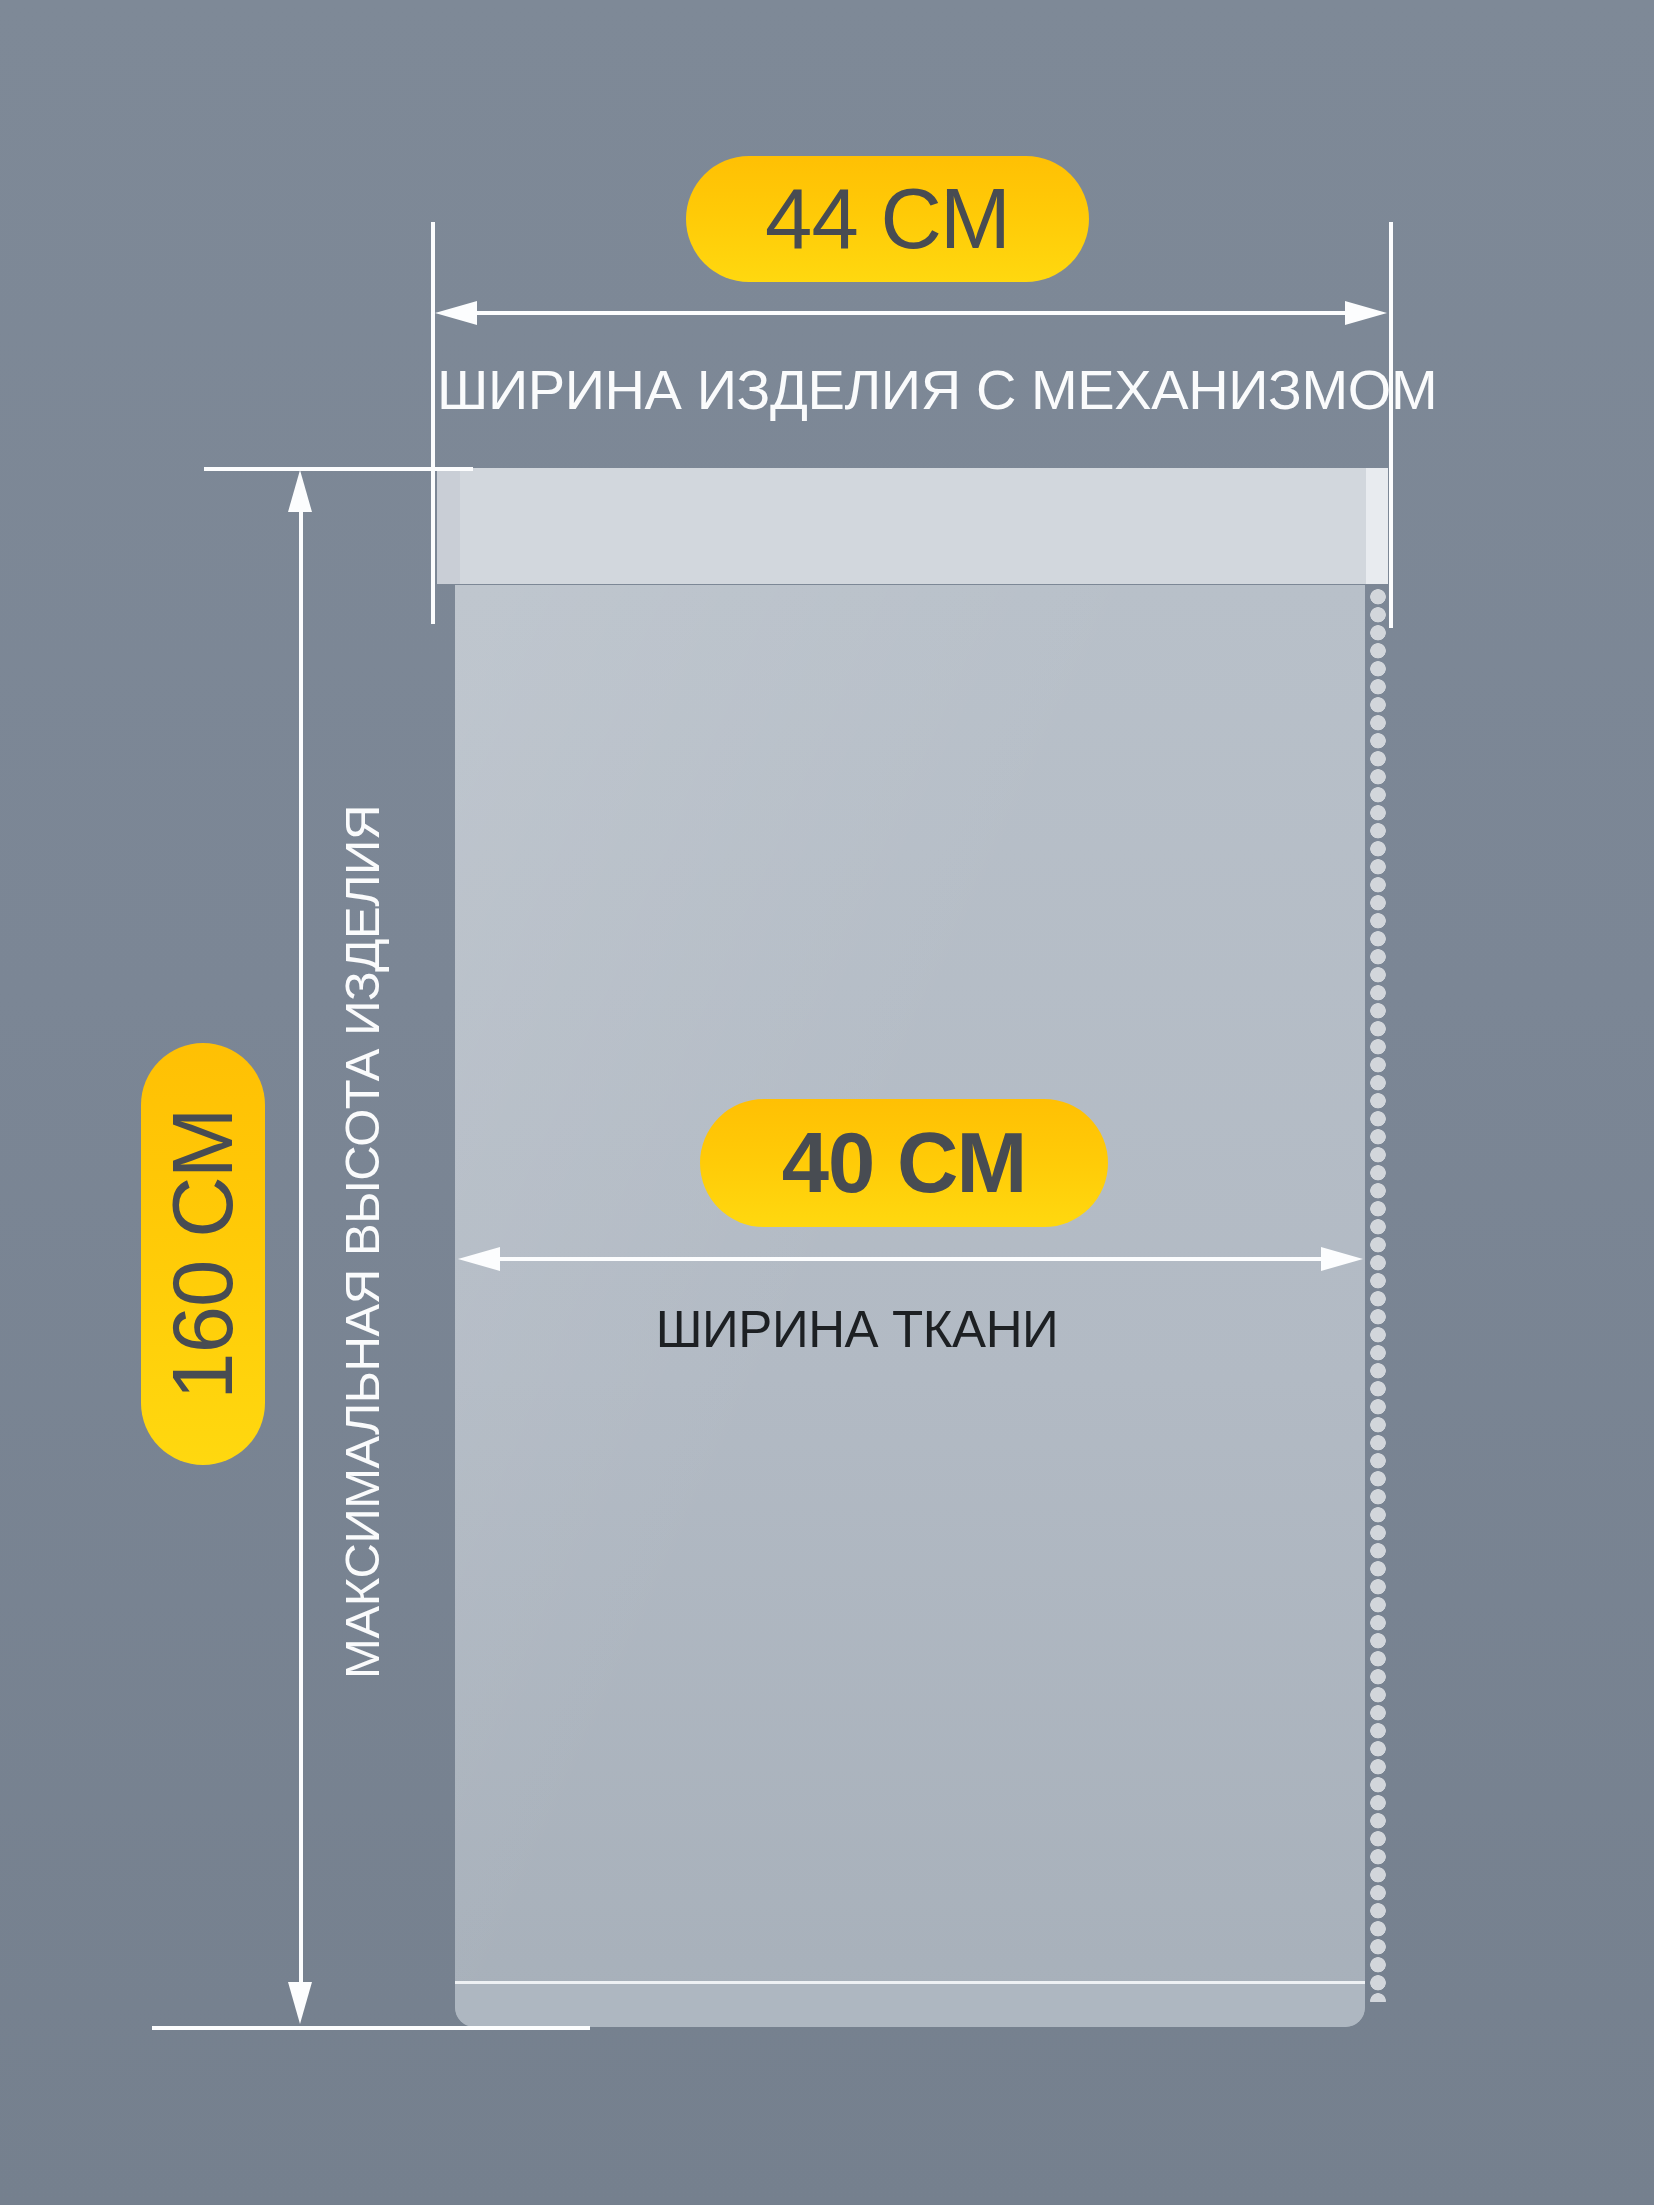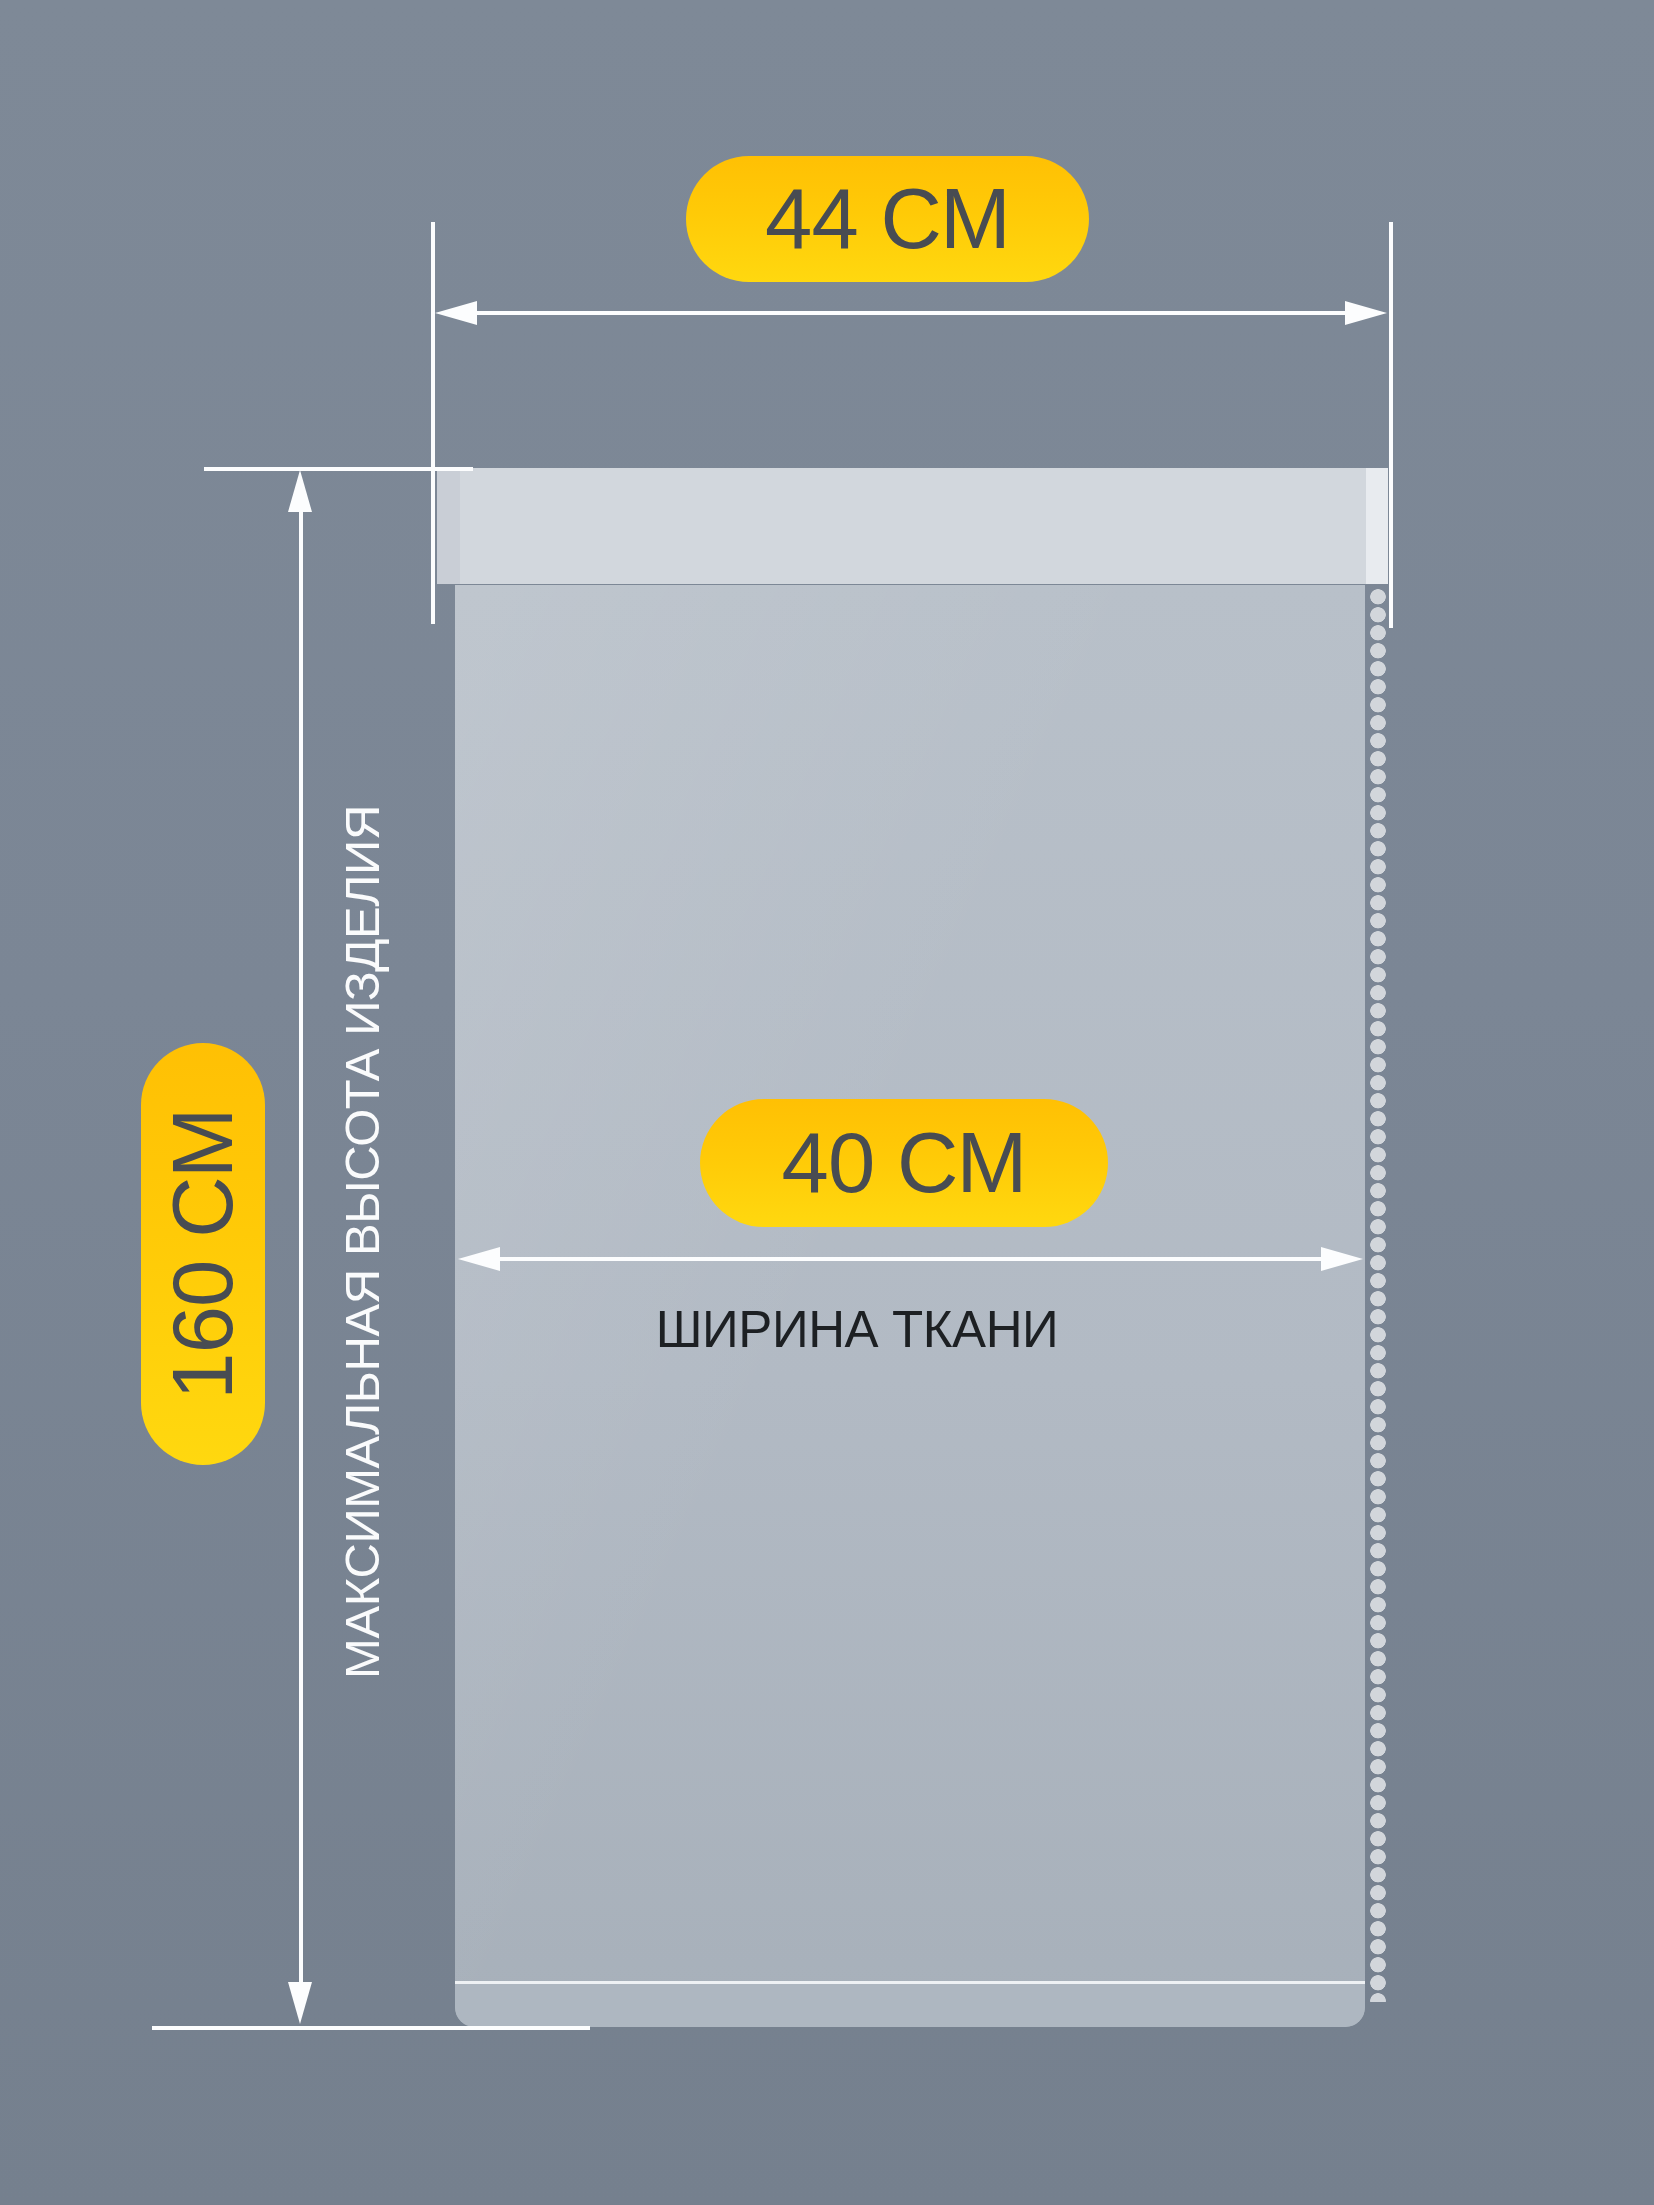--- a/index.html
+++ b/index.html
@@ -53,21 +53,21 @@
   .ah-right{border-top:12.4px solid transparent;border-bottom:12.4px solid transparent;border-left:42px solid #fcfdfe;}
   .ah-up   {border-left:12.4px solid transparent;border-right:12.4px solid transparent;border-bottom:42px solid #fcfdfe;}
   .ah-down {border-left:12.4px solid transparent;border-right:12.4px solid transparent;border-top:42px solid #fcfdfe;}
   
   .badge{
     position:absolute;display:flex;align-items:center;justify-content:center;
     background:linear-gradient(180deg,#ffc004 0%,#ffca07 45%,#ffd80f 100%);
     color:#484c52;font-size:85px;letter-spacing:-0.9px;white-space:nowrap;
   }
   .badge-44 {left:686px;top:156px;width:403px;height:126px;border-radius:64px;}
-  .badge-40 {left:700px;top:1099px;width:408px;height:128px;border-radius:64px;}
+  .badge-40 {left:700px;top:1099px;width:408px;height:128px;border-radius:64px;font-weight:bold;}
   .badge-160{left:141px;top:1043px;width:124px;height:422px;border-radius:62px;}
   .badge-160 .vtext{transform:rotate(-90deg);}
   
   .lbl{position:absolute;white-space:nowrap;letter-spacing:-0.4px;}
   .lbl-product-width{
     left:437px;top:357px;width:951px;text-align:center;
     color:#fafbfc;font-size:56px;
   }
   .lbl-fabric-width{
     left:455px;top:1300px;width:804px;text-align:center;
@@ -112,17 +112,18 @@
   <div class="badge badge-44">
     <span>44 СМ</span>
   </div>
   <div class="badge badge-40">
     <span>40 СМ</span>
   </div>
   <div class="badge badge-160">
     <span class="vtext">160 СМ</span>
   </div>
 
+  <div class="lbl lbl-product-width">ШИРИНА ИЗДЕЛИЯ С МЕХАНИЗМОМ</div>
   <div class="lbl lbl-fabric-width">ШИРИНА ТКАНИ</div>
   <div class="lbl lbl-max-height">МАКСИМАЛЬНАЯ ВЫСОТА ИЗДЕЛИЯ</div>
 
 </div>
 
 
 </body></html>

